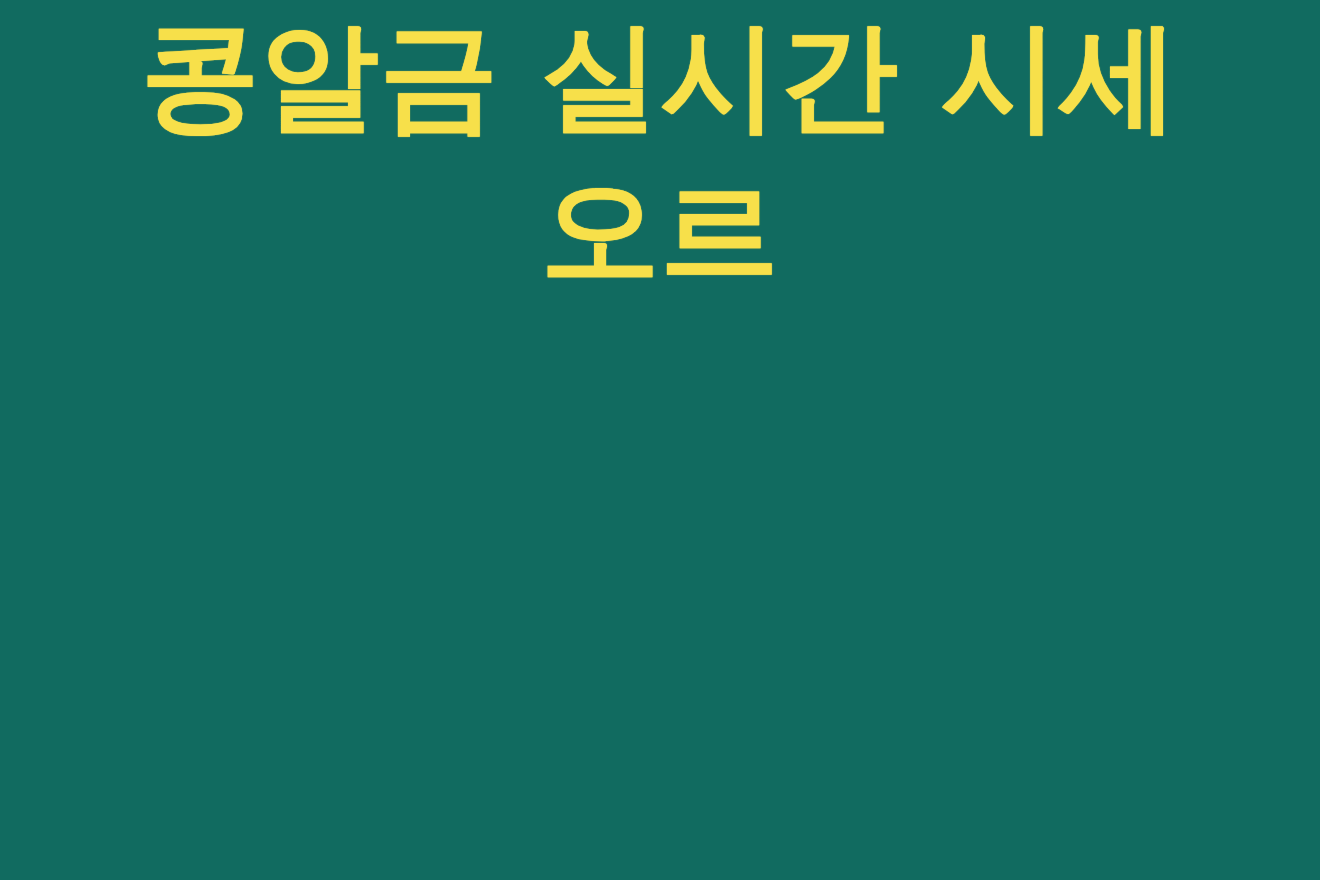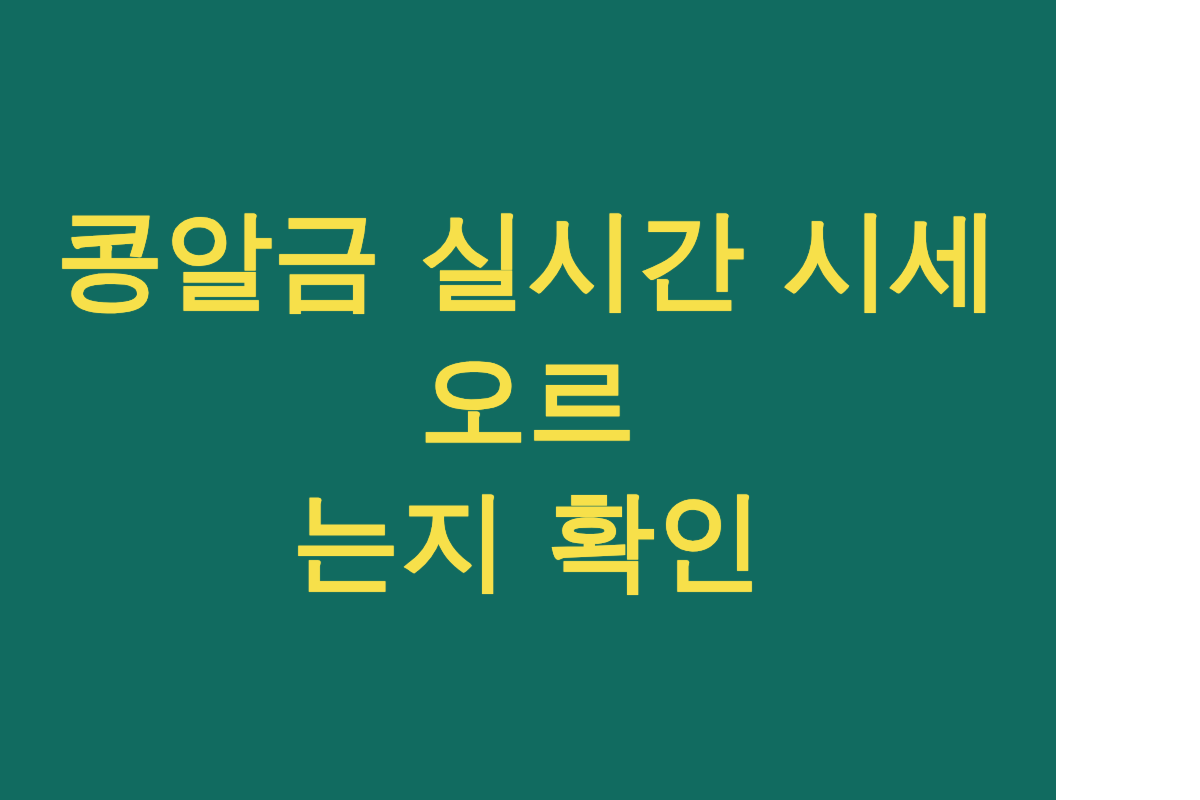--- a/index.html
+++ b/index.html
@@ -10,25 +10,25 @@
 
   body {
     width: 1200px;
     height: 800px;
     overflow: hidden;
     font-family: "Liberation Sans", "DejaVu Sans", sans-serif;
   }
 
   #banner {
     position: relative;
-    width: 1056px;
+    width: 1200px;
     height: 800px;
     box-sizing: border-box;
     display: flex;
-    align-items: center;
+    align-items: flex-start;
     justify-content: center;
     background: #116B60;
   }
 
   #headline {
     width: 1060px;
     margin: 0;
     padding: 0;
     text-align: center;
     color: #F7E04A;
@@ -48,16 +48,15 @@
     display: block;
   }
 </style>
 </head>
 <body>
 
 <div id="banner" style="background: rgb(17, 107, 96);">
 
   <h1 id="headline" style="color: rgb(247, 224, 74); text-shadow: rgb(247, 224, 74) 0px 0px 1px; text-align: center;">
     <span class="line">콩알금 실시간 시세 오르</span>
-    <span class="line">는지 확인</span>
   </h1>
 
 </div>
 
 </body></html>

